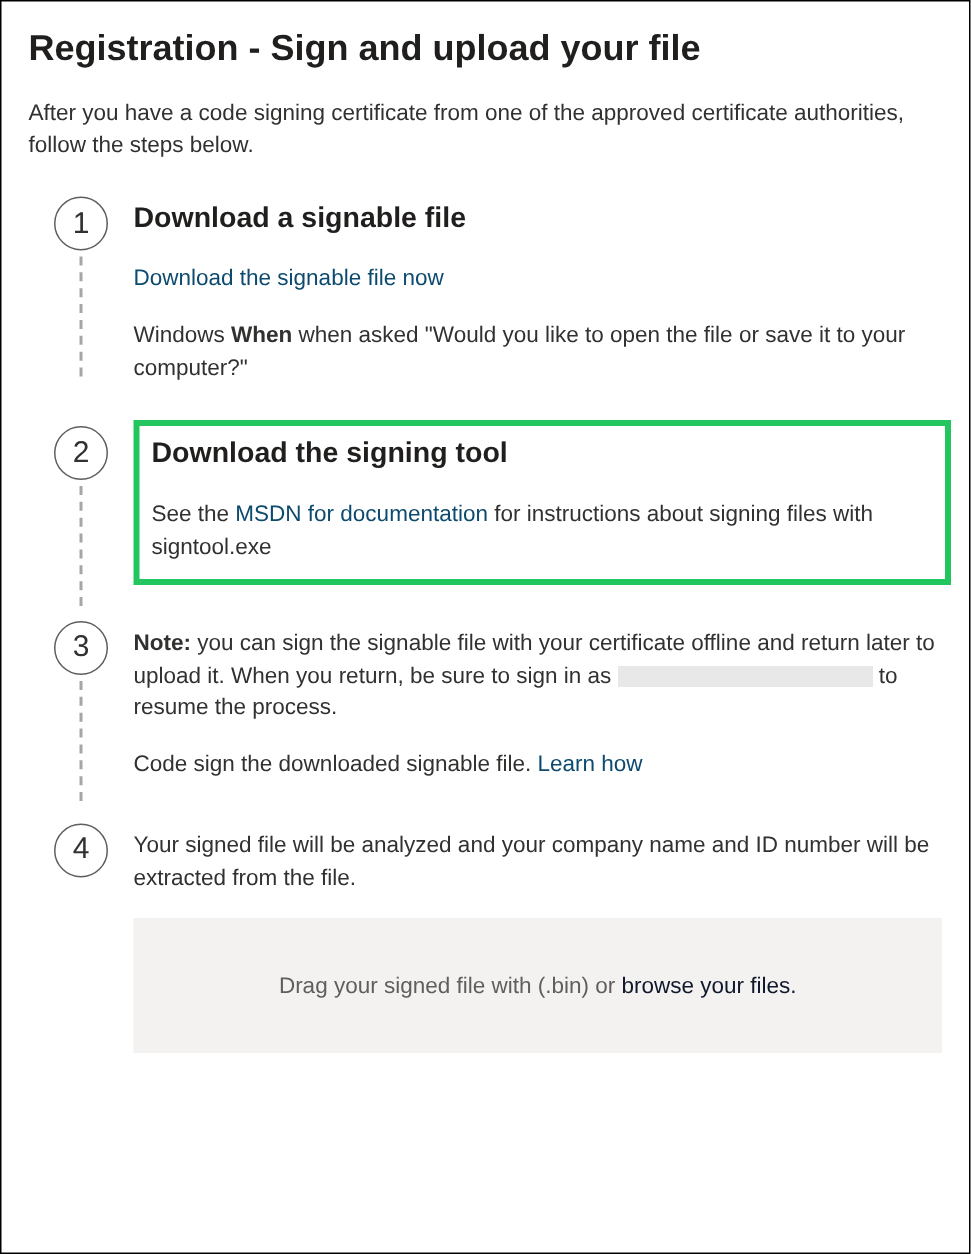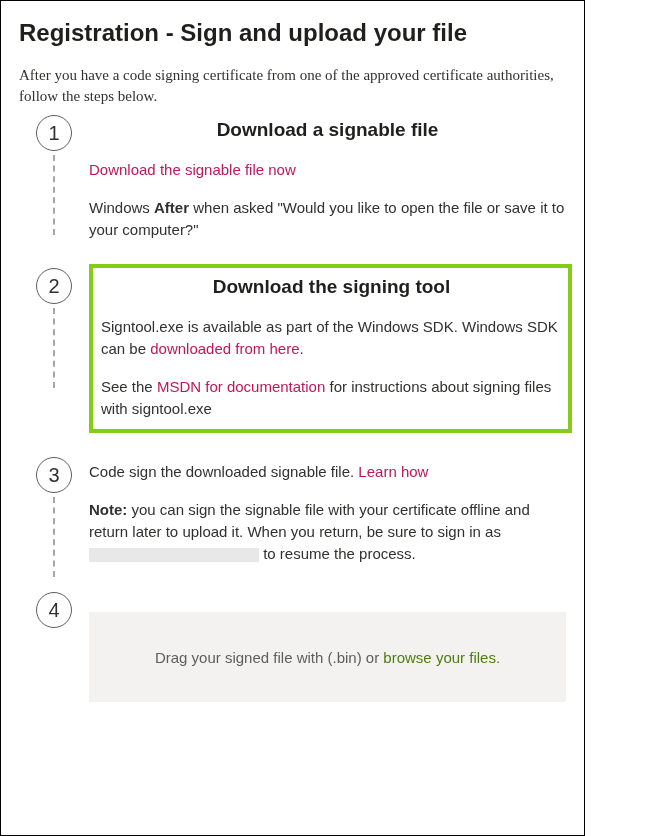--- a/index.html
+++ b/index.html
@@ -3,37 +3,36 @@
 <meta charset="utf-8">
 <style>
   * { box-sizing: border-box; margin: 0; padding: 0; }
   body {
     font-family: "Segoe UI", -apple-system, sans-serif;
     font-size: 15px;
     color: #323130;
     background: #fff;
   }
   .page {
-    width: 585px;
+    width: 647px;
     height: 836px;
     border: 1px solid #000;
     padding: 18px 18px 18px 18px;
     position: relative;
     overflow: hidden;
   }
   h1 {
     font-size: 24px;
     font-weight: 700;
     margin-bottom: 18px;
     color: #201f1e;
   }
   .intro {
-    margin-bottom: 8px;
+    margin-bottom: 24px;
     line-height: 1.4;
-    font-family: Liberation Serif, serif;
   }
   .steps { position: relative; }
   .step {
     display: flex;
     align-items: flex-start;
     position: relative;
   }
   .step-left {
     width: 70px;
     flex: 0 0 70px;
@@ -61,40 +60,39 @@
     flex: 1;
     margin: 4px 0;
     min-height: 80px;
   }
   .step-body {
     flex: 1;
     padding-bottom: 28px;
     padding-top: 4px;
   }
   .step-body.highlight {
-    border: 4px solid #84cc16;
+    border: 4px solid #22c55e;
     padding: 8px 6px 10px 8px;
     margin-top: -4px;
     margin-bottom: 24px;
     margin-right: -6px;
   }
   .step-title {
     font-size: 19px;
     font-weight: 700;
     margin-bottom: 18px;
     color: #201f1e;
-    text-align: center;
   }
   .step-body p {
     line-height: 1.45;
     margin-bottom: 16px;
   }
   .step-body p:last-child { margin-bottom: 0; }
   a, .link {
-    color: #be185d;
+    color: #0c4a6e;
     text-decoration: none;
     cursor: pointer;
   }
   .bold { font-weight: 700; }
   .redacted {
     display: inline-block;
     width: 170px;
     height: 14px;
     background: #e8e8e8;
     vertical-align: middle;
@@ -102,82 +100,80 @@
   .dropzone {
     background: #f3f2f1;
     min-height: 90px;
     display: flex;
     align-items: center;
     justify-content: center;
     color: #605e5c;
     margin-top: 16px;
     padding: 0 10px;
   }
-  .dropzone .link { color: #4d7c0f; }
+  .dropzone .link { color: #0f172a; }
 </style>
 </head>
 <body>
 
 <div class="page">
 
   <h1>Registration - Sign and upload your file</h1>
   <p class="intro">After you have a code signing certificate from one of the approved certificate authorities, follow the steps below.</p>
 
   <div class="steps">
 
     <div class="step">
       <div class="step-left">
         <div class="circle">1</div>
         <div class="connector"></div>
       </div>
       <div class="step-body">
         <div class="step-title">Download a signable file</div>
         <p><a class="link">Download the signable file now</a></p>
         <p>
-          <span>Windows </span><span class="bold">After</span><span> when asked "Would you like to open the file or save it to your computer?"</span>
+          <span>Windows </span><span class="bold">When</span><span> when asked "Would you like to open the file or save it to your computer?"</span>
         </p>
       </div>
     </div>
 
     <div class="step">
       <div class="step-left">
         <div class="circle">2</div>
         <div class="connector"></div>
       </div>
       <div class="step-body highlight">
         <div class="step-title">Download the signing tool</div>
-        <p>
-          <span>Signtool.exe is available as part of the Windows SDK. Windows SDK can be </span><a class="link">downloaded from here</a><span>.</span>
-        </p>
         <p>
           <span>See the </span><a class="link">MSDN for documentation</a><span> for instructions about signing files with signtool.exe</span>
         </p>
       </div>
     </div>
 
     <div class="step">
       <div class="step-left">
         <div class="circle">3</div>
         <div class="connector"></div>
       </div>
       <div class="step-body">
         <p>
-          <span>Code sign the downloaded signable file. </span><a class="link">Learn how</a>
+          <span class="bold">Note:</span><span> you can sign the signable file with your certificate offline and return later to upload it. When you return, be sure to sign in as </span><span class="redacted"></span><span> to resume the process.</span>
         </p>
         <p>
-          <span class="bold">Note:</span><span> you can sign the signable file with your certificate offline and return later to upload it. When you return, be sure to sign in as </span><span class="redacted"></span><span> to resume the process.</span>
+          <span>Code sign the downloaded signable file. </span><a class="link">Learn how</a>
         </p>
       </div>
     </div>
 
     <div class="step">
       <div class="step-left">
         <div class="circle">4</div>
       </div>
       <div class="step-body">
+        <p>Your signed file will be analyzed and your company name and ID number will be extracted from the file.</p>
         <div class="dropzone">
           <span>
             <span>Drag your signed file with (.bin) or </span><a class="link">browse your files.</a>
           </span>
         </div>
       </div>
     </div>
 
   </div>
 </div>

